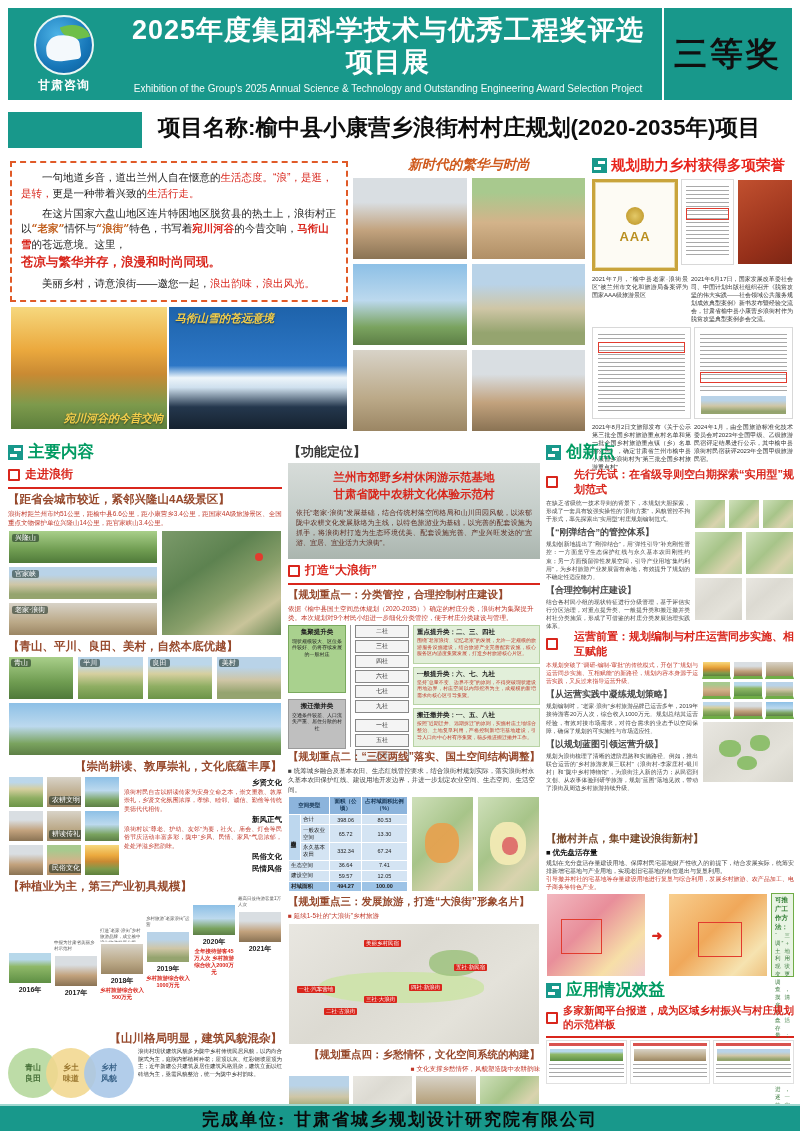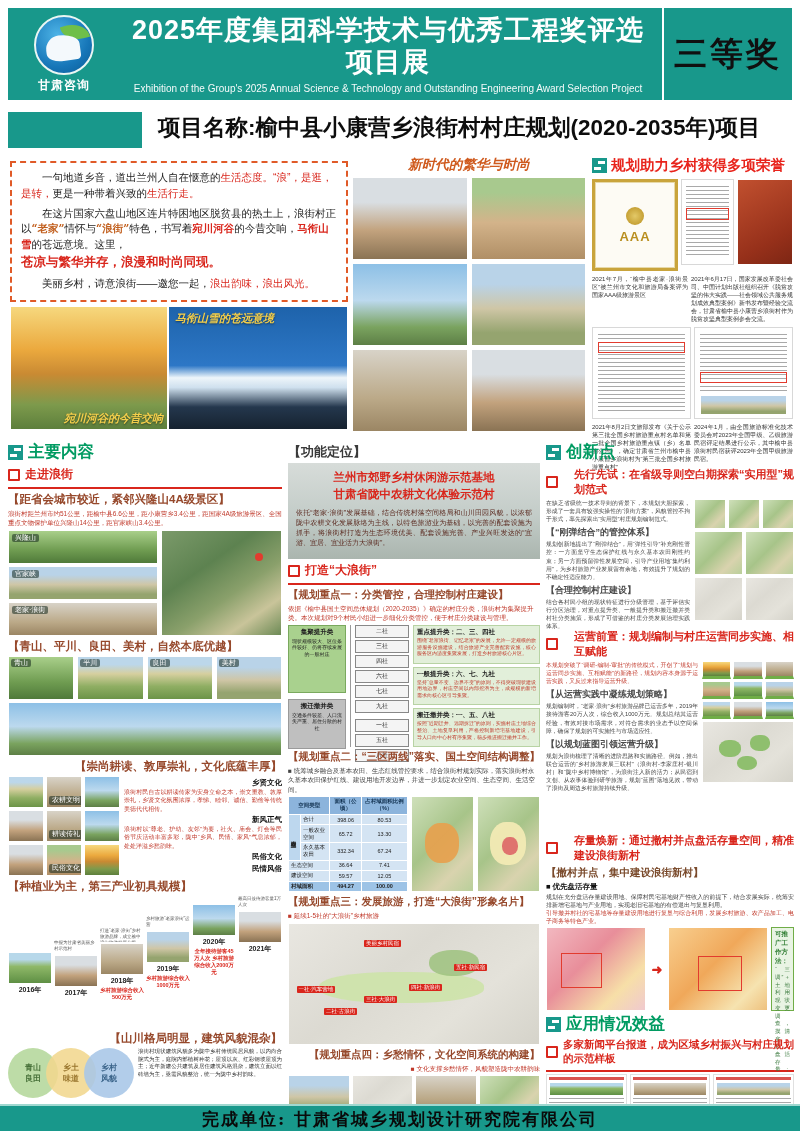--- a/index.html
+++ b/index.html
@@ -562,24 +562,20 @@
           <div class="ph ph-street"></div>
           <div class="ph ph-sky"></div>
         </div>
         <div class="ph ph-plan" style="height:62px;">
           <div class="blob" style="left:18%;top:30%;width:24%;height:28%;background:#8fbf6e;"></div>
           <div class="blob" style="left:52%;top:22%;width:22%;height:26%;background:#8fbf6e;"></div>
           <div class="blob" style="left:38%;top:56%;width:22%;height:24%;background:#8fbf6e;"></div>
         </div>
       </div>
     </div>
-    <div class="rs2">
-      <span class="ric"></span>
-      <span>存量焕新：通过撤村并点盘活存量空间，精准建设浪街新村</span>
-    </div>
     <div class="bh sm" style="color:#7a4a2b;">【撤村并点，集中建设浪街新村】</div>
     <div class="h5b">■ 优先盘活存量</div>
     <div class="ip t6" style="color:#444;text-align:justify;">规划在充分盘活存量建设用地、保障村民宅基地财产性收入的前提下，结合发展实际，统筹安排新增宅基地与产业用地，实现老旧宅基地的有偿退出与复垦利用。</div>
     <div class="ip t6" style="color:#c0392b;text-align:justify;">引导撤并村社的宅基地等存量建设用地进行复垦与综合利用，发展乡村旅游、农产品加工、电子商务等特色产业。</div>
     <div class="stock">
       <div class="ph pinkmap">
         <div class="redmark" style="left:14%;top:30%;width:40%;height:40%;"></div>
       </div>
       <div class="arrow">➜</div>
       <div class="ph orangemap">

